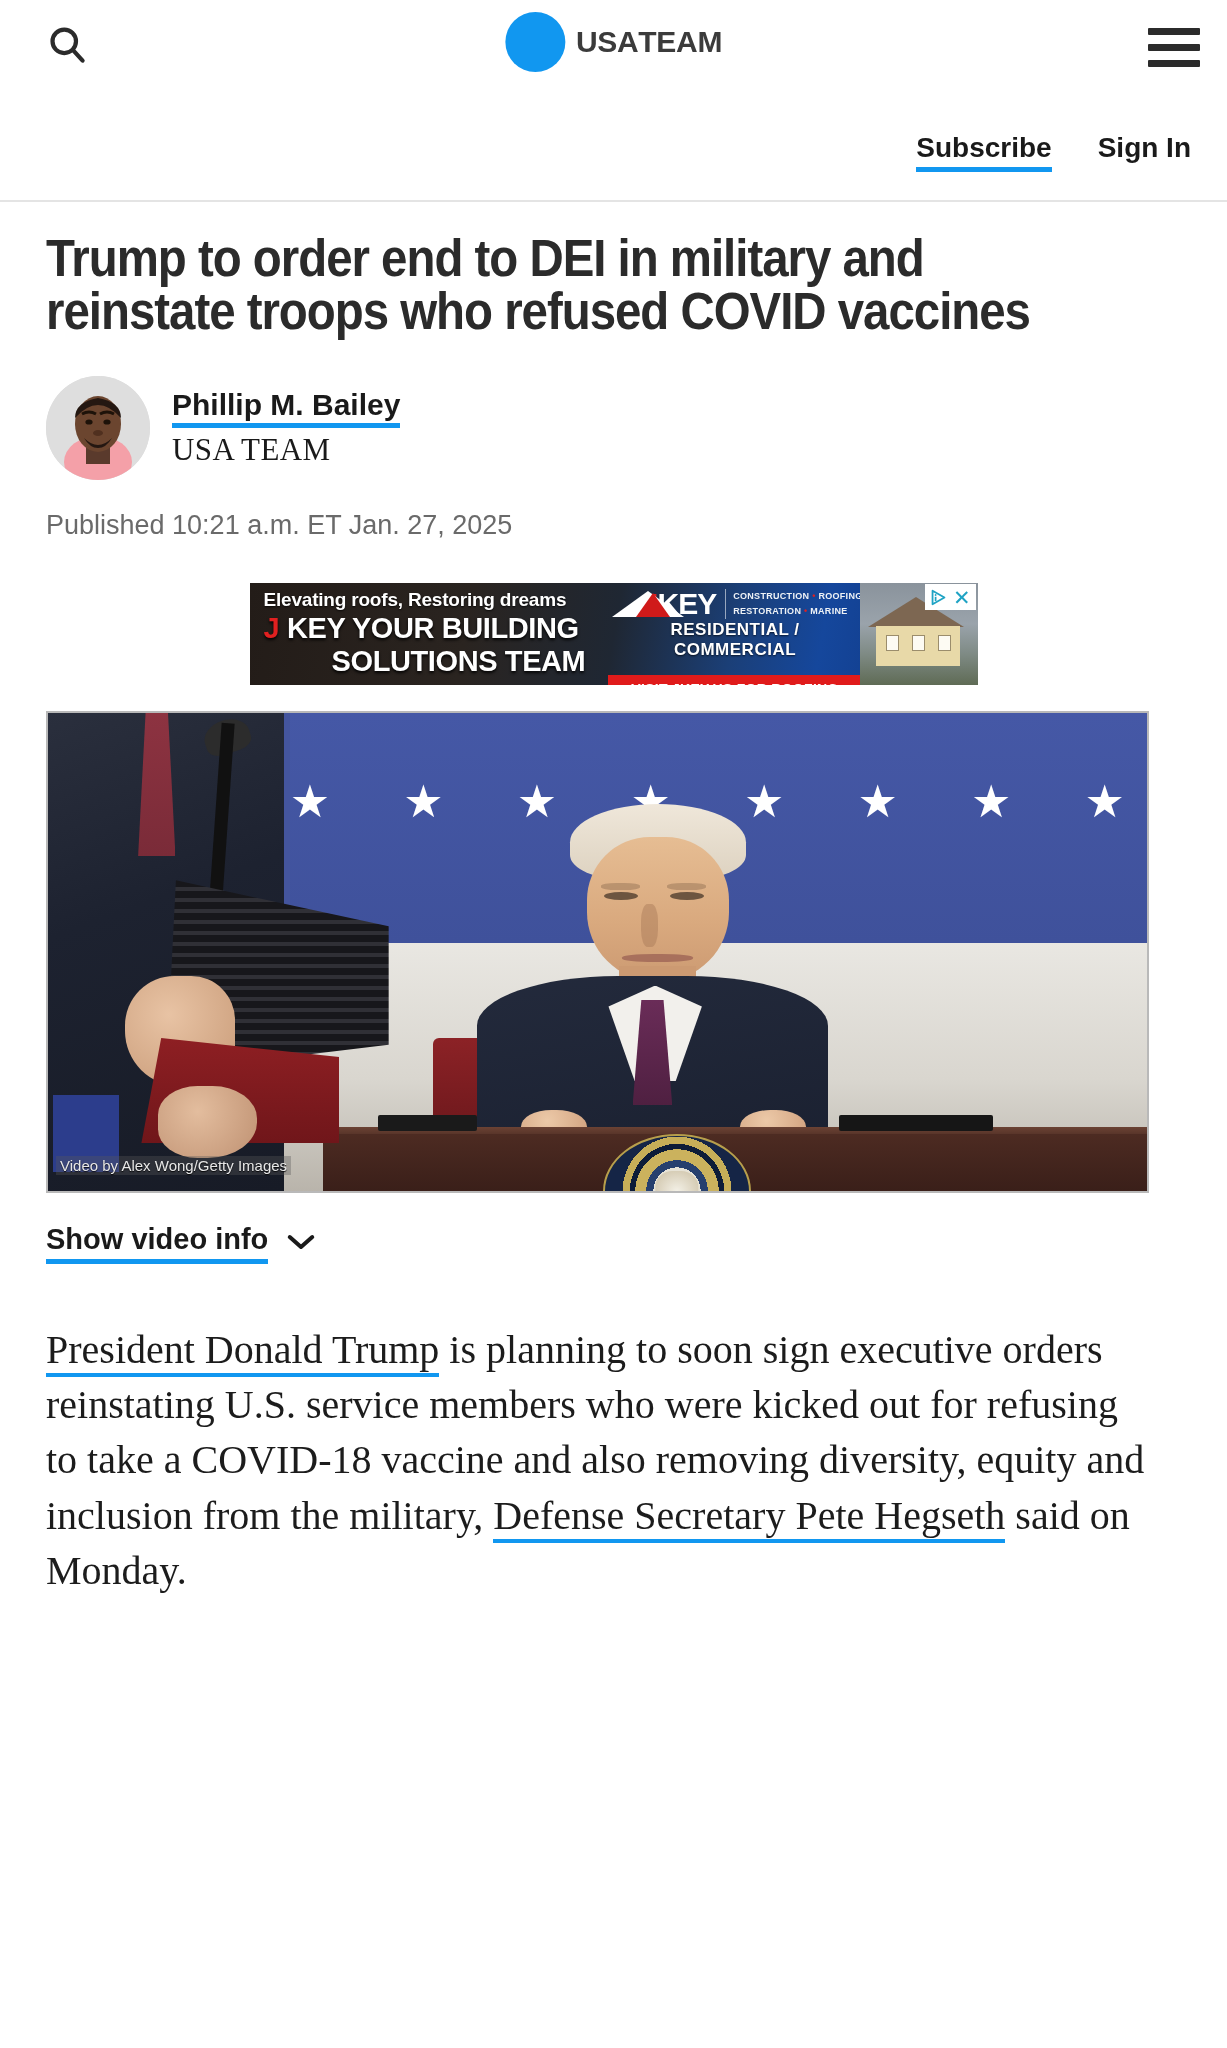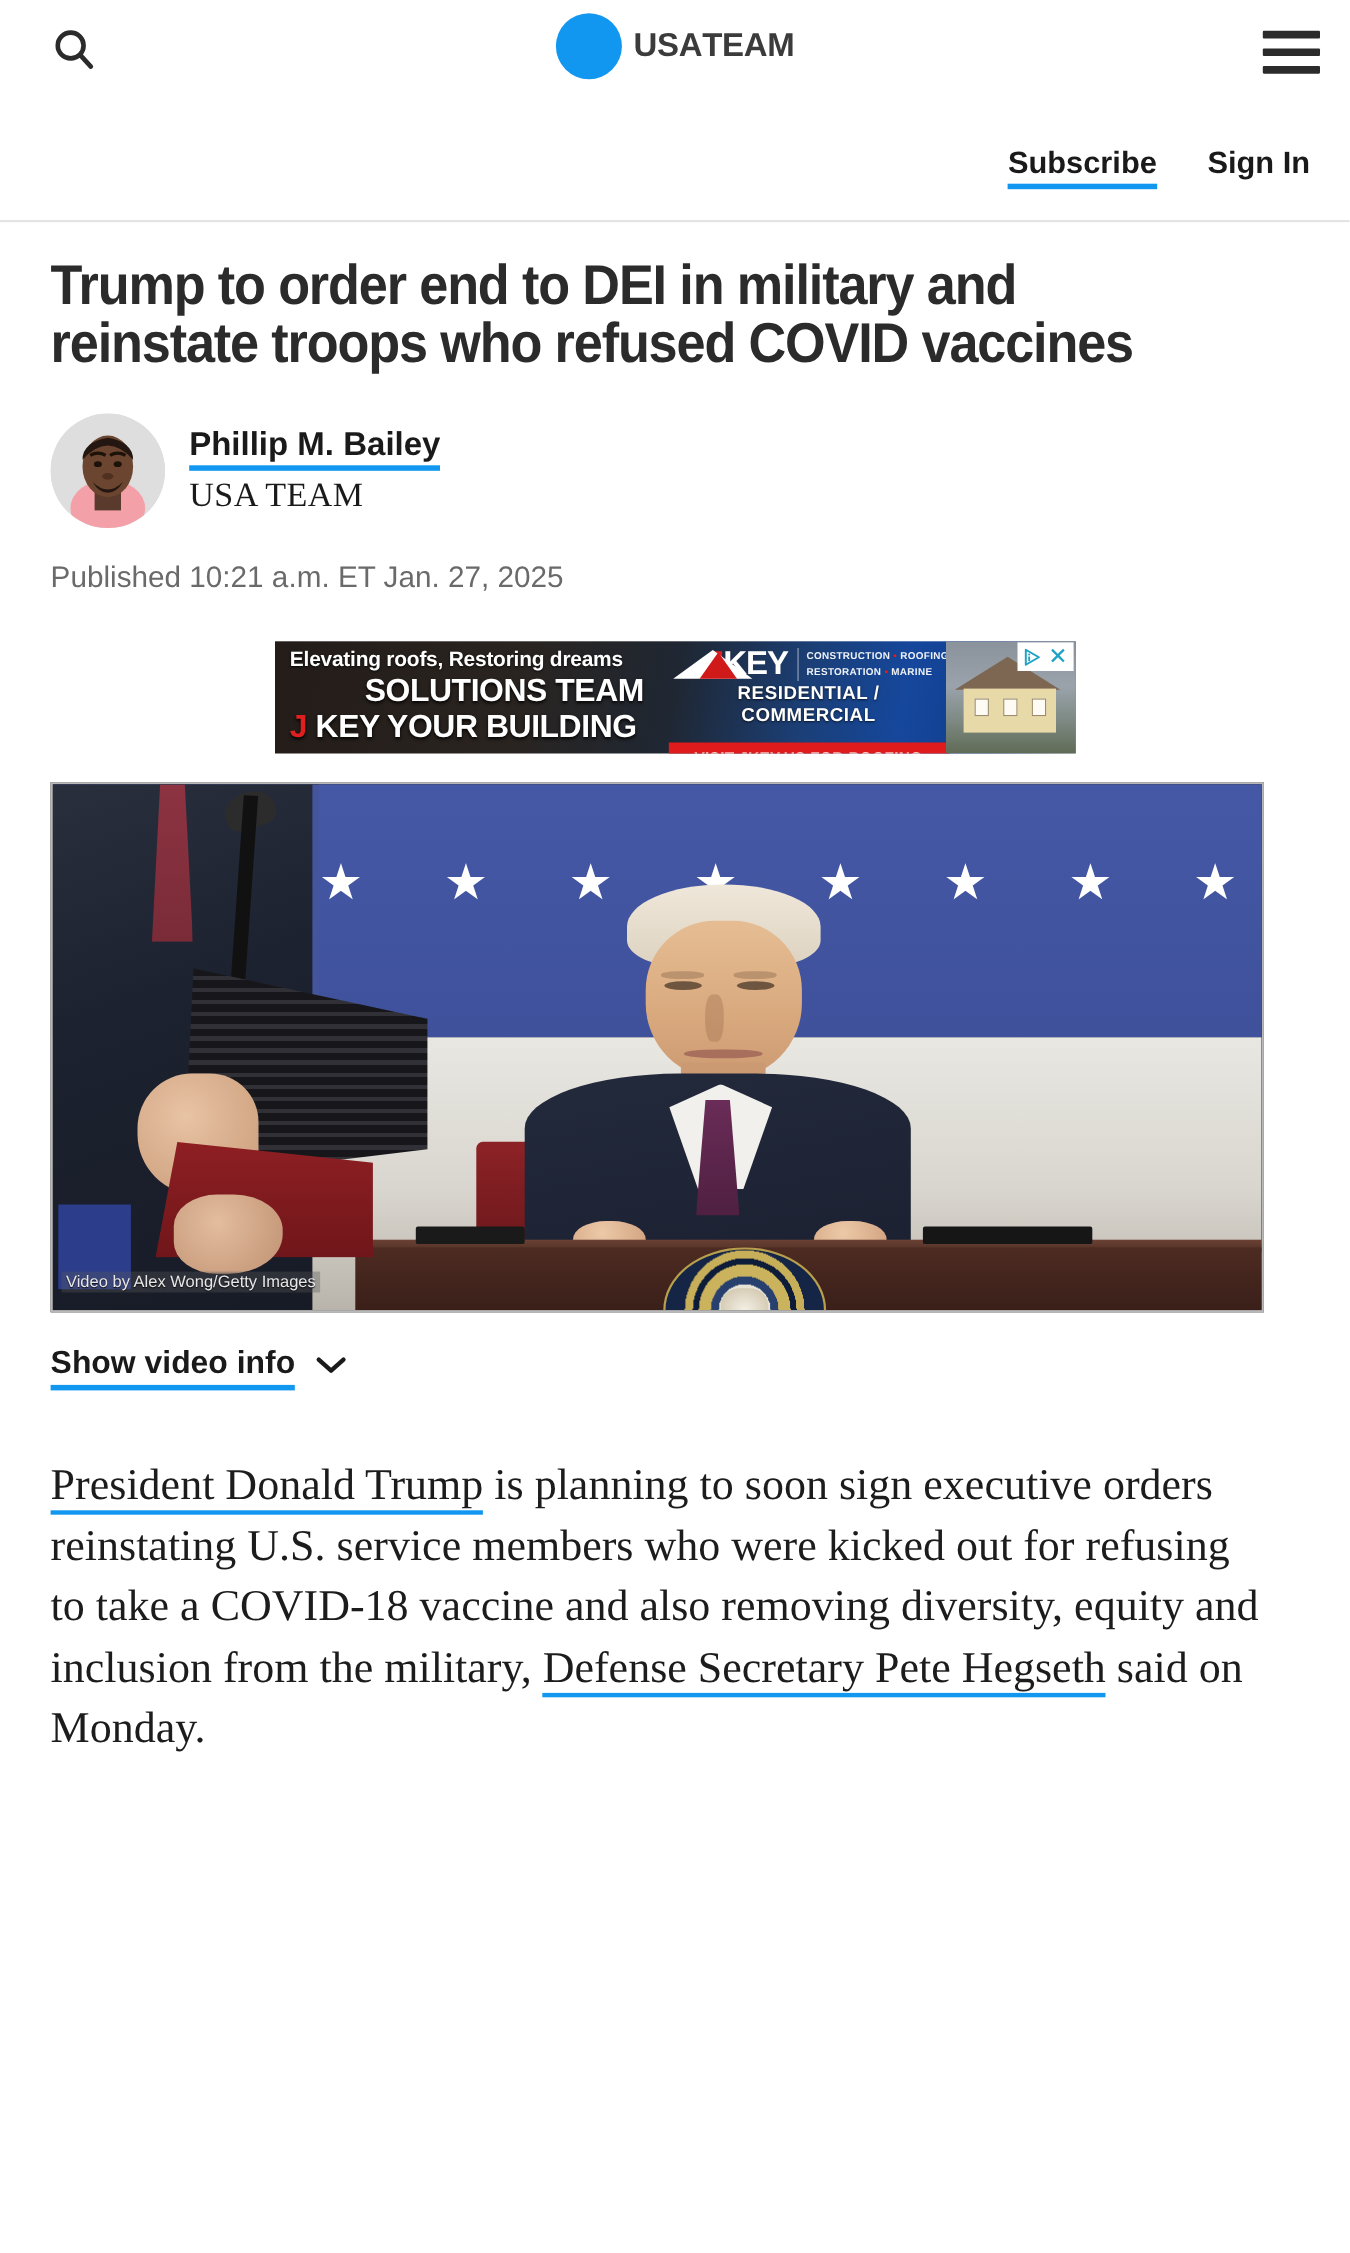--- a/index.html
+++ b/index.html
@@ -606,24 +606,24 @@
       <div class="author-org">USA TEAM</div>
     </div>
   </div>
 
   <div class="published">Published 10:21 a.m. ET Jan. 27, 2025</div>
 
   <div class="ad-outer">
     <div class="ad">
       <div class="ad-left">
         <div class="ad-tagline">Elevating roofs, Restoring dreams</div>
-        <div class="ad-headline" style="text-align:center">SOLUTIONS TEAM</div>
         <div class="ad-headline">
           <span class="jred">J</span><span> KEY YOUR BUILDING</span>
         </div>
+        <div class="ad-headline" style="text-align:center">SOLUTIONS TEAM</div>
       </div>
 
       <div class="ad-mid">
         <div class="ad-logo-row">
           <div class="ad-roof"></div>
           <div class="ad-jkey">
             <span class="jred">J</span>
               <span>KEY</span>
           </div>
           <div class="ad-sublines">

